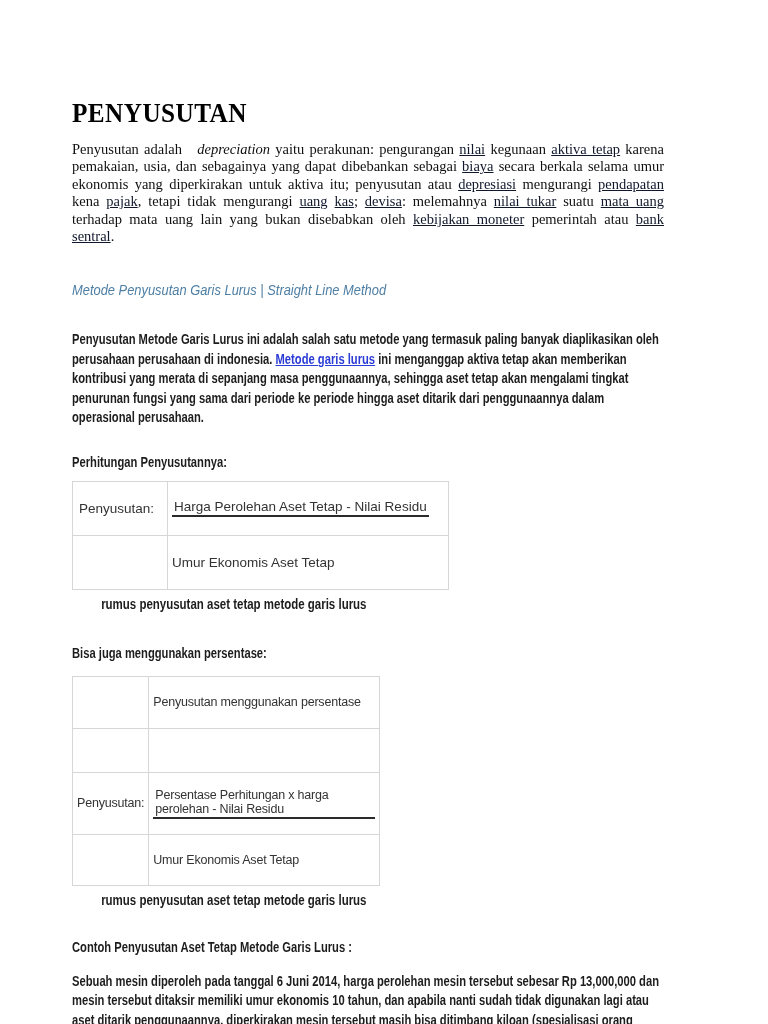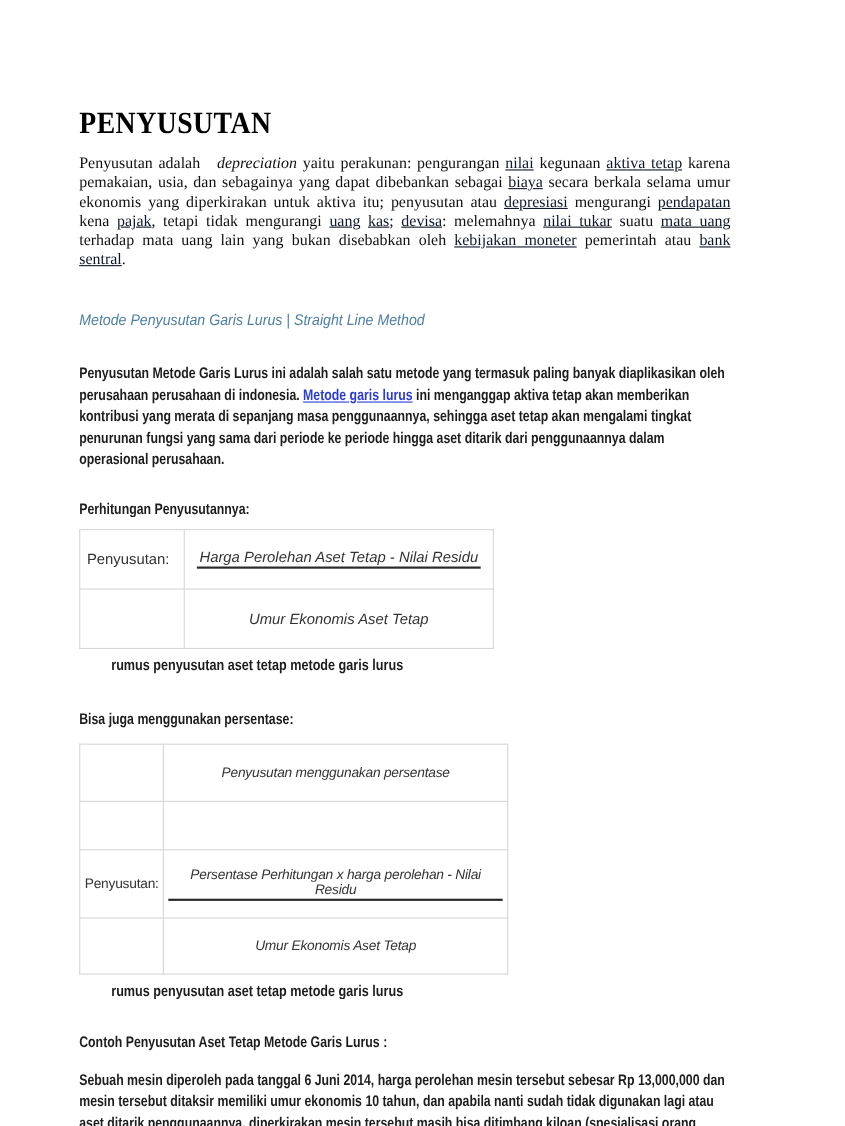--- a/index.html
+++ b/index.html
@@ -30,27 +30,27 @@
   .h-calc{margin-top:26px;}
   .h-percent{margin-top:32px;}
   .h-contoh{margin-top:30px;}
   .h-beban{margin-top:2px;}
 
   .ftable{border-collapse:collapse;background:#fff;color:#333;}
   .ftable td{border:1px solid #d6d6d6;padding:15px 4px;vertical-align:middle;}
   .t1{margin-top:10px;width:377px;font-size:13.5px;}
   .t1 td{height:23px;}
   .t1 .lbl{width:84px;padding-left:6px;}
-  .t2{margin-top:14px;width:390px;font-size:12.5px;letter-spacing:-.2px;}
+  .t2{margin-top:14px;width:308px;font-size:12.5px;letter-spacing:-.2px;}
   .t2 .lbl{width:66px;padding-left:4px;}
   .t2 .r-head td{height:21px;}
   .t2 .r-empty td{height:13px;}
   .t2 .r-num td{height:23px;}
   .t2 .r-den td{height:20px;}
-  .cell-c{text-align:center;font-style:italic;}
+  .cell-c{text-align:left;}
   .numer{display:inline-block;border-bottom:2px solid #2a2a2a;padding:0 2px 1px;}
 
   .tcaption{width:377px;margin-top:6px;font-size:14px;line-height:17px;}
   .tcaption .inner{display:inline-block;transform:scaleX(0.82);transform-origin:50% 50%;
                    white-space:nowrap;}
 
   .example{margin:16px 0 0;font-size:14px;line-height:19.5px;}
 </style>
 </head>
 <body>

